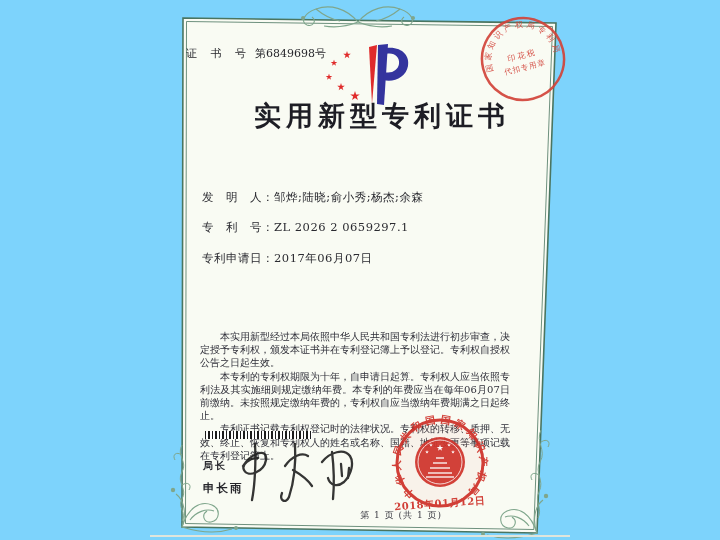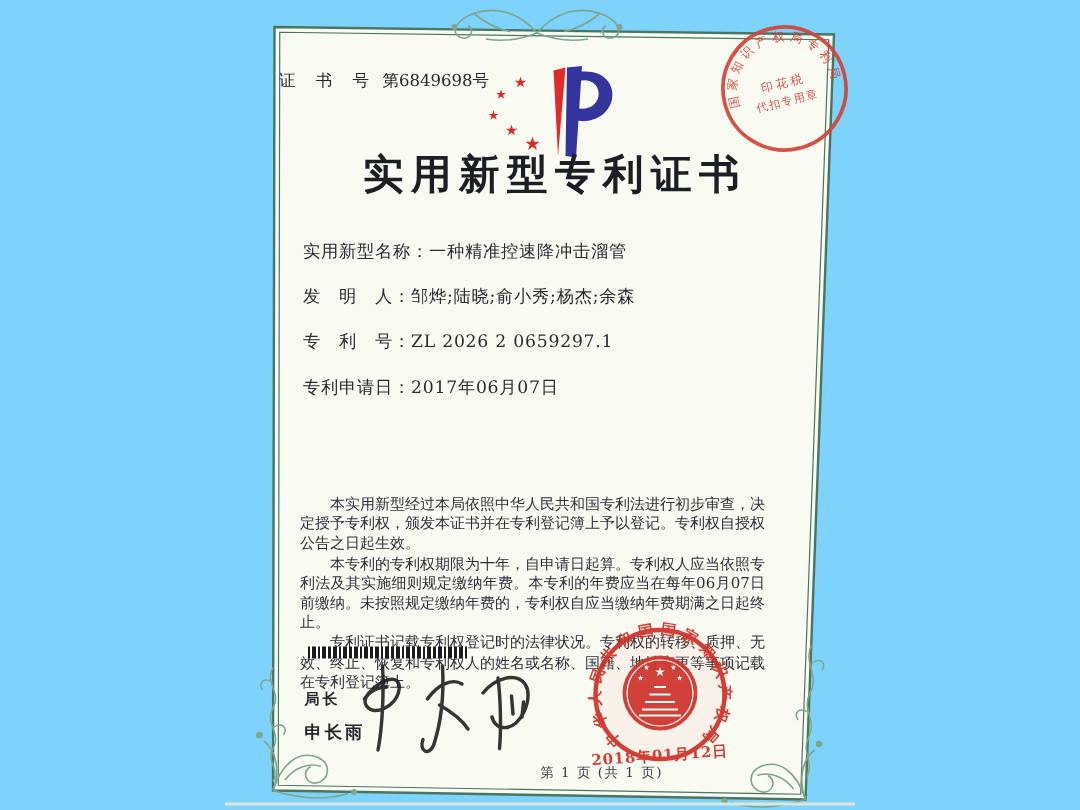--- a/index.html
+++ b/index.html
@@ -3,21 +3,21 @@
 <meta charset="utf-8">
 <style>
   html,body{margin:0;padding:0;}
   body{background:#ffffff;font-family:"DejaVu Serif","Liberation Serif",serif;}
   #scene{position:relative;width:720px;height:540px;background:#7dd3fc;overflow:hidden;}
   .abs{position:absolute;}
   
   .cert-no{left:186px;top:46px;font-size:11px;color:#26262b;white-space:nowrap;}
   .cert-no .lbl{letter-spacing:5px;margin-right:4px;}
   
-  .title{left:188px;top:98px;width:364px;text-align:center;font-size:27px;font-weight:bold;
+  .title{left:200px;top:98px;width:364px;text-align:center;font-size:27px;font-weight:bold;
          letter-spacing:5px;color:#1d1d24;white-space:nowrap;}
   
   .field{left:202px;font-size:11.5px;color:#2a2a30;white-space:nowrap;letter-spacing:0.5px;}
   .f0{top:160px;} .f1{top:190px;} .f2{top:220px;} .f3{top:251px;} .f4{top:281px;} .f5{top:311px;}
   
   .paras{left:200px;top:330px;width:310px;font-size:10px;line-height:13.2px;
          text-align:justify;color:#2e2e38;}
   .paras p{margin:0;text-indent:2em;}
   
   .barcode{left:205px;top:431px;width:107px;height:8px;
@@ -97,23 +97,20 @@
       </g>
     </g>
   </svg>
 
   <div class="abs cert-no">
     <span class="lbl">证 书 号</span><span>第6849698号</span>
   </div>
 
   <div class="abs title">实用新型专利证书</div>
 
-  <div class="abs field f0">
-    <span>实用新型名称：</span><span>一种精准控速降冲击溜管</span>
-  </div>
   <div class="abs field f1">
     <span>发　明　人：</span><span>邹烨;陆晓;俞小秀;杨杰;余森</span>
   </div>
   <div class="abs field f2">
     <span>专　利　号：</span><span>ZL 2026 2 0659297.1</span>
   </div>
   <div class="abs field f3">
     <span>专利申请日：</span><span>2017年06月07日</span>
   </div>
 

